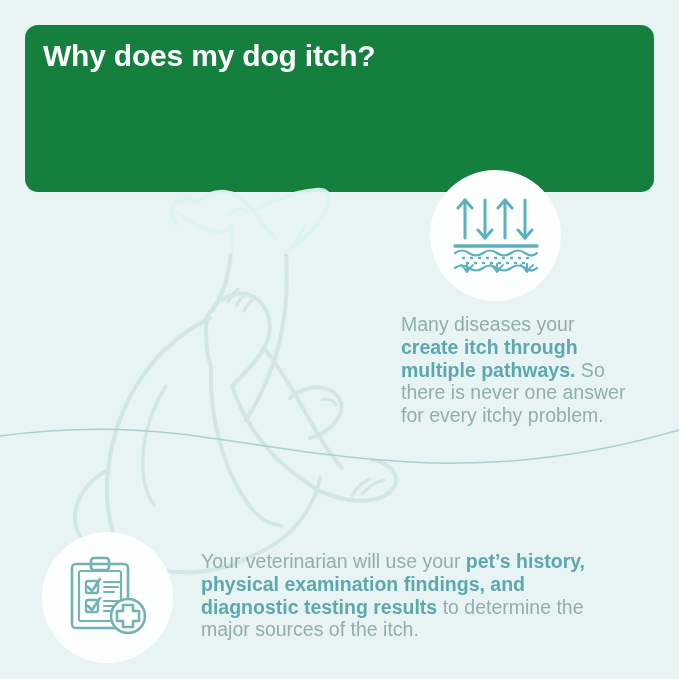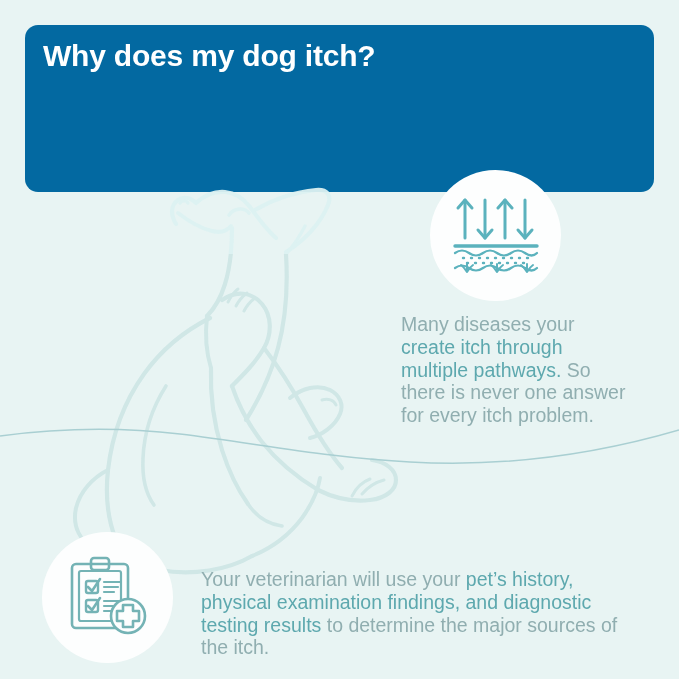--- a/index.html
+++ b/index.html
@@ -16,21 +16,21 @@
     width:679px;height:679px;
     overflow:hidden;
     background:#e8f4f3;
   }
 
   
   .header-card{
     position:absolute;
     left:25px;top:25px;
     width:629px;height:167px;
-    background:#0369a1;
+    background:#15803d;
     border-radius:13px;
     box-sizing:border-box;
     z-index:2;
   }
   .header-title{
     position:absolute;
     left:18px;top:14px;
     font-size:30px;
     font-weight:bold;
     color:#ffffff;
@@ -85,30 +85,30 @@
 
   
   .text-block{
     position:absolute;
     z-index:7;
     color:#90aeb0;
     font-weight:normal;
   }
   .text-block b{
     color:#5da8ae;
-    font-weight:normal;
+    font-weight:bold;
   }
   .block-middle{
     left:401px;top:313px;
     width:228px;
     font-size:19.5px;
     line-height:22.8px;
   }
   .block-bottom{
-    left:201px;top:568px;
+    left:201px;top:550px;
     width:425px;
     font-size:19.5px;
     line-height:22.8px;
   }
 </style>
 </head>
 <body>
 
 <div id="stage">
 
@@ -284,17 +284,17 @@
           <line x1="38" y1="52" x2="52" y2="52" stroke-width="2.2"></line>
           <line x1="38" y1="57" x2="48" y2="57" stroke-width="2.2"></line>
 
           <circle cx="62" cy="62" r="17" fill="#fdfefe"></circle>
           <path d="M57 51 h10 v6 h6 v10 h-6 v6 h-10 v-6 h-6 v-10 h6 z" fill="none" stroke-width="2.6"></path>
         </g>
       </svg>
     </span>
   </div>
 
-  <div class="text-block block-middle"><span>Many diseases your </span><b>create itch through multiple pathways.</b><span> So there is never one answer for every itch problem.</span></div>
+  <div class="text-block block-middle"><span>Many diseases your </span><b>create itch through multiple pathways.</b><span> So there is never one answer for every itchy problem.</span></div>
 
   <div class="text-block block-bottom"><span>Your veterinarian will use your </span><b>pet’s history, physical examination findings, and diagnostic testing results</b><span> to determine the major sources of the itch.</span></div>
 
 </div>
 
 </body></html>

